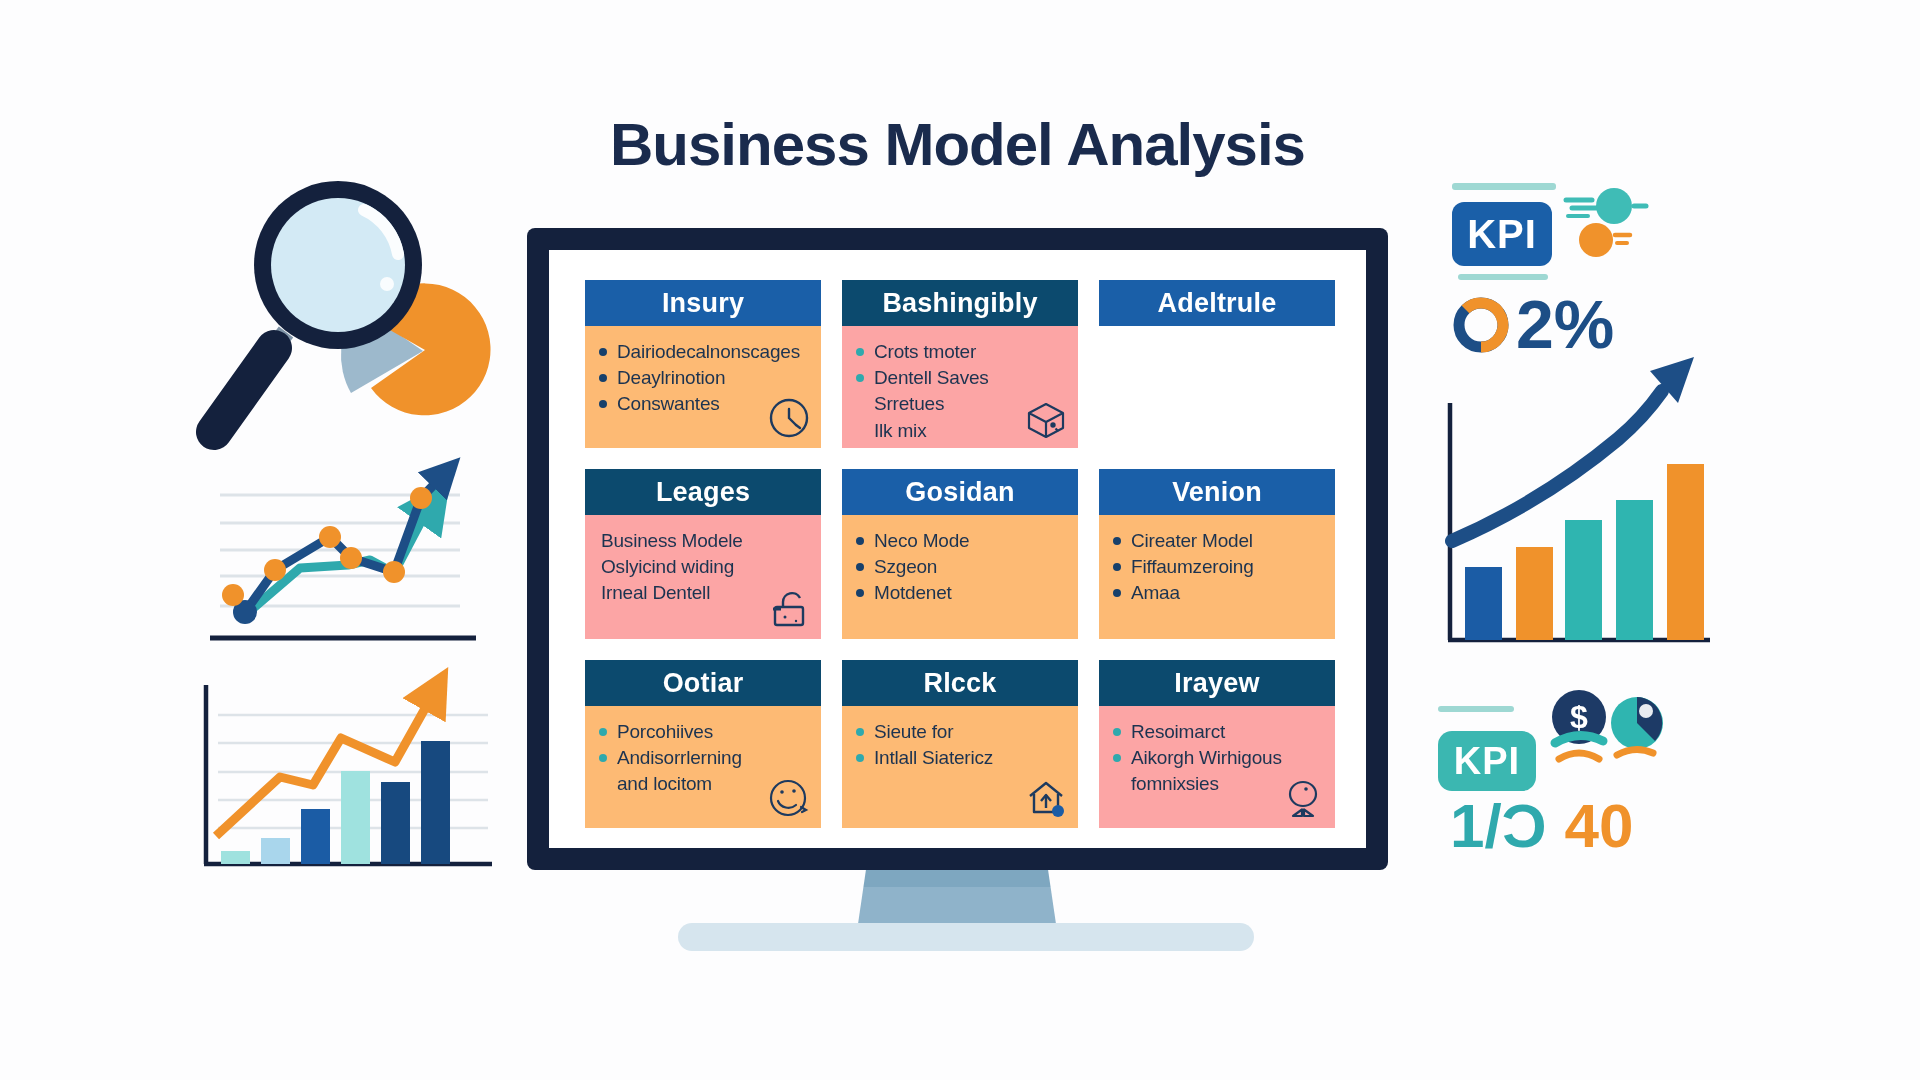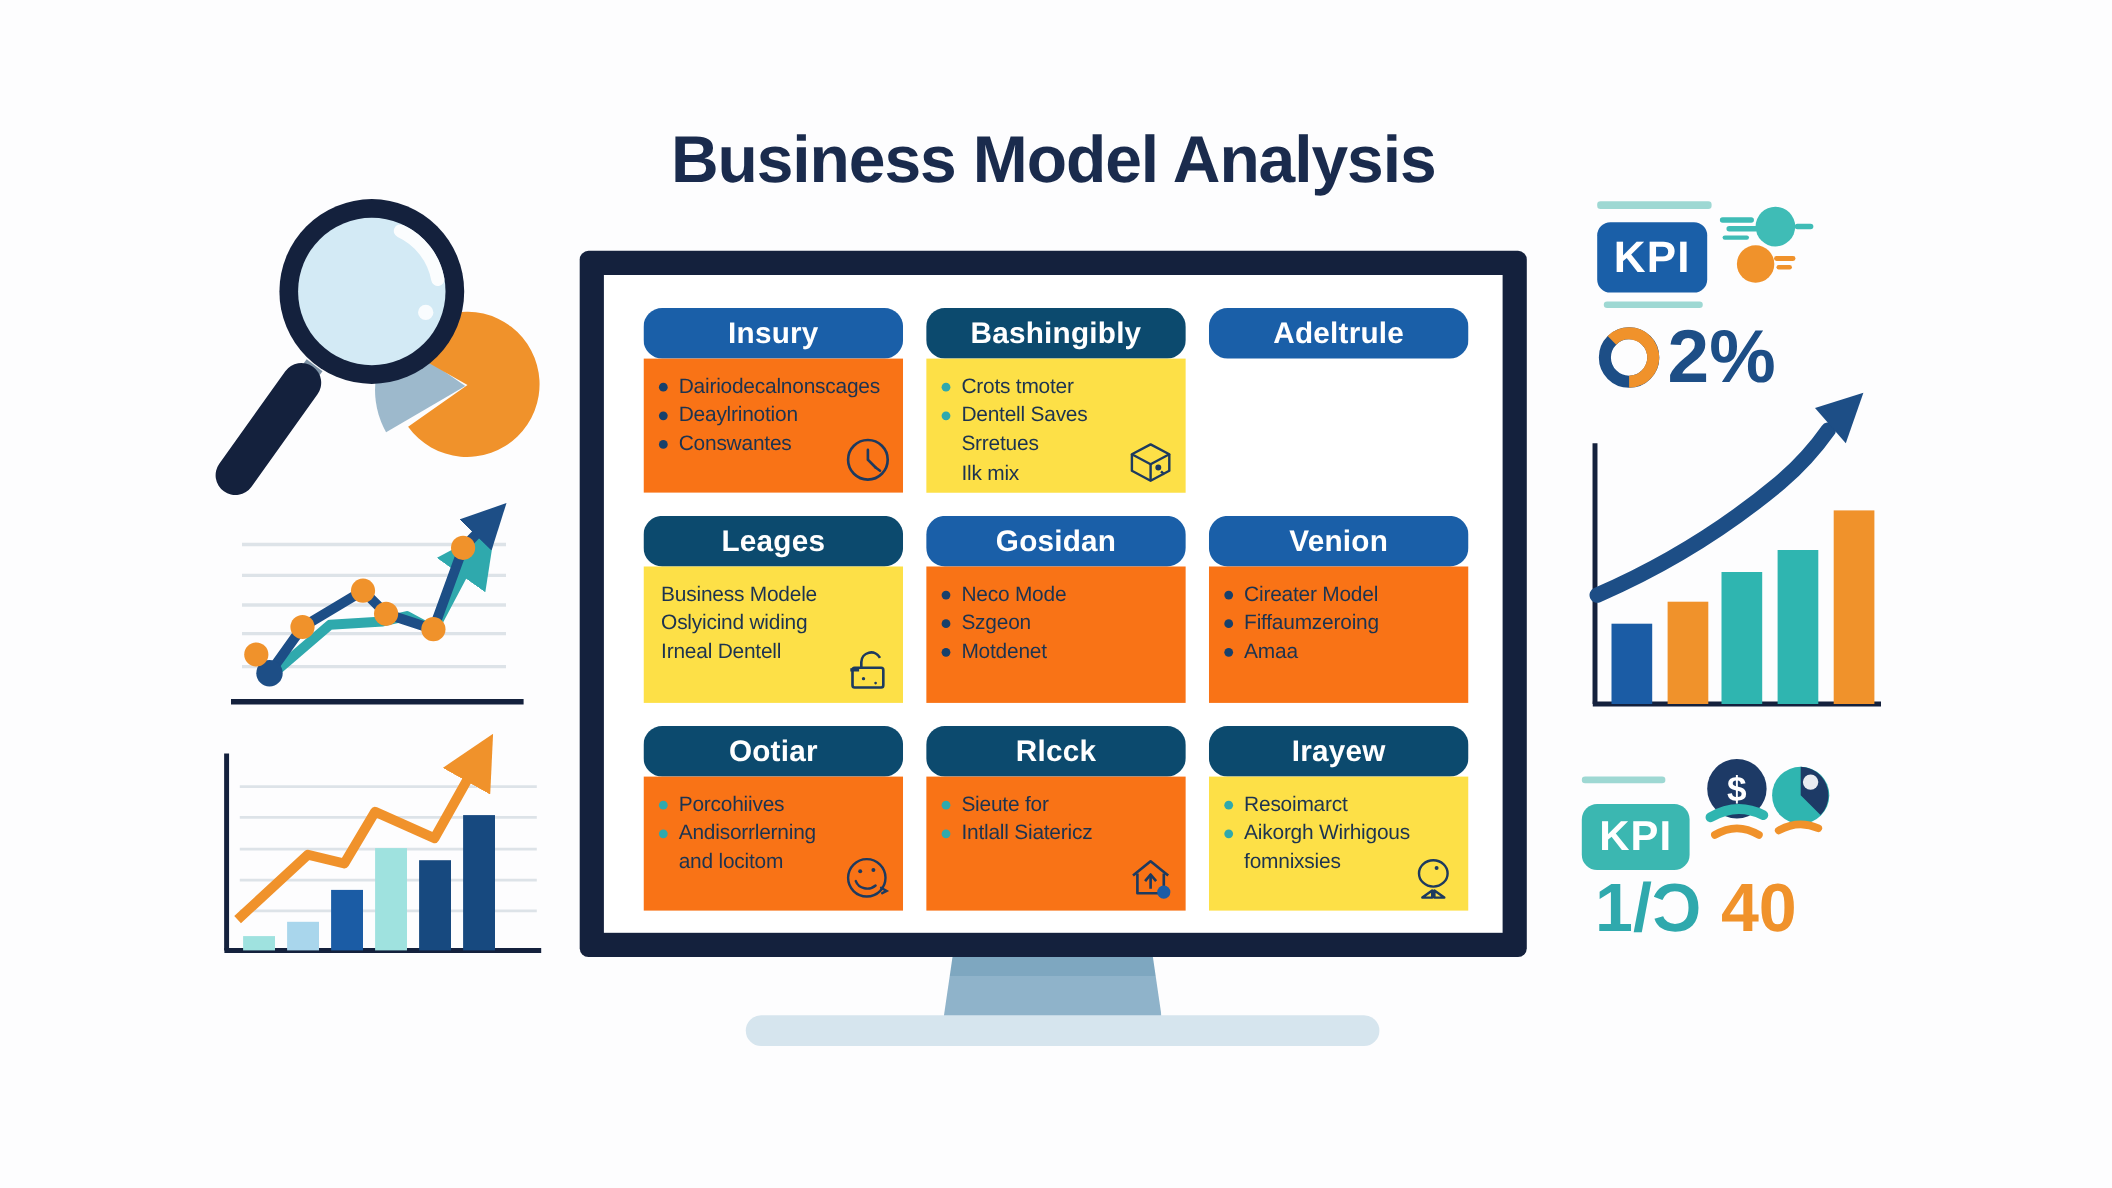--- a/index.html
+++ b/index.html
@@ -10,27 +10,27 @@
          font-size:60px;font-weight:bold;color:#1a2b4d;letter-spacing:-1px;}
   
   .monitor{position:absolute;left:527px;top:228px;width:861px;height:642px;
            background:#14213d;border-radius:8px;box-sizing:border-box;padding:22px;}
   .screen{width:100%;height:100%;background:#ffffff;}
   #grid{position:absolute;left:585px;top:280px;display:grid;
         grid-template-columns:repeat(3,236px);grid-template-rows:168px 170px 168px;
         column-gap:21px;row-gap:21px;}
   .cell{display:flex;flex-direction:column;overflow:hidden;}
   .cell-header{height:46px;flex:0 0 46px;display:flex;align-items:center;justify-content:center;
-               color:#fff;font-weight:bold;font-size:27px;letter-spacing:.2px;border-radius:17px;}
+               color:#fff;font-weight:bold;font-size:27px;letter-spacing:.2px;}
   .header-blue{background:#1a5fa8;}
   .header-teal{background:#0c4a6e;}
   .cell-body{flex:1;position:relative;padding:13px 8px 6px 12px;font-size:19px;
              color:#1c3350;line-height:1.38;letter-spacing:-.2px;}
-  .body-blue{background:#f97316;}
-  .body-teal{background:#fde047;}
+  .body-blue{background:#fdba74;}
+  .body-teal{background:#fca5a5;}
   .line{display:flex;align-items:flex-start;}
   .line .dot{flex:0 0 8px;width:8px;height:8px;border-radius:50%;margin:9px 10px 0 2px;}
   .dot-navy{background:#17406b;}
   .dot-teal{background:#2fa9ad;}
   .line.cont .txt{margin-left:20px;}
   .line.plain .txt{margin-left:4px;}
   .cell-icon{position:absolute;right:8px;bottom:6px;width:48px;height:48px;}
   .cell-icon svg{width:100%;height:100%;}
   
   .stand-neck{position:absolute;left:858px;top:870px;width:198px;height:54px;

